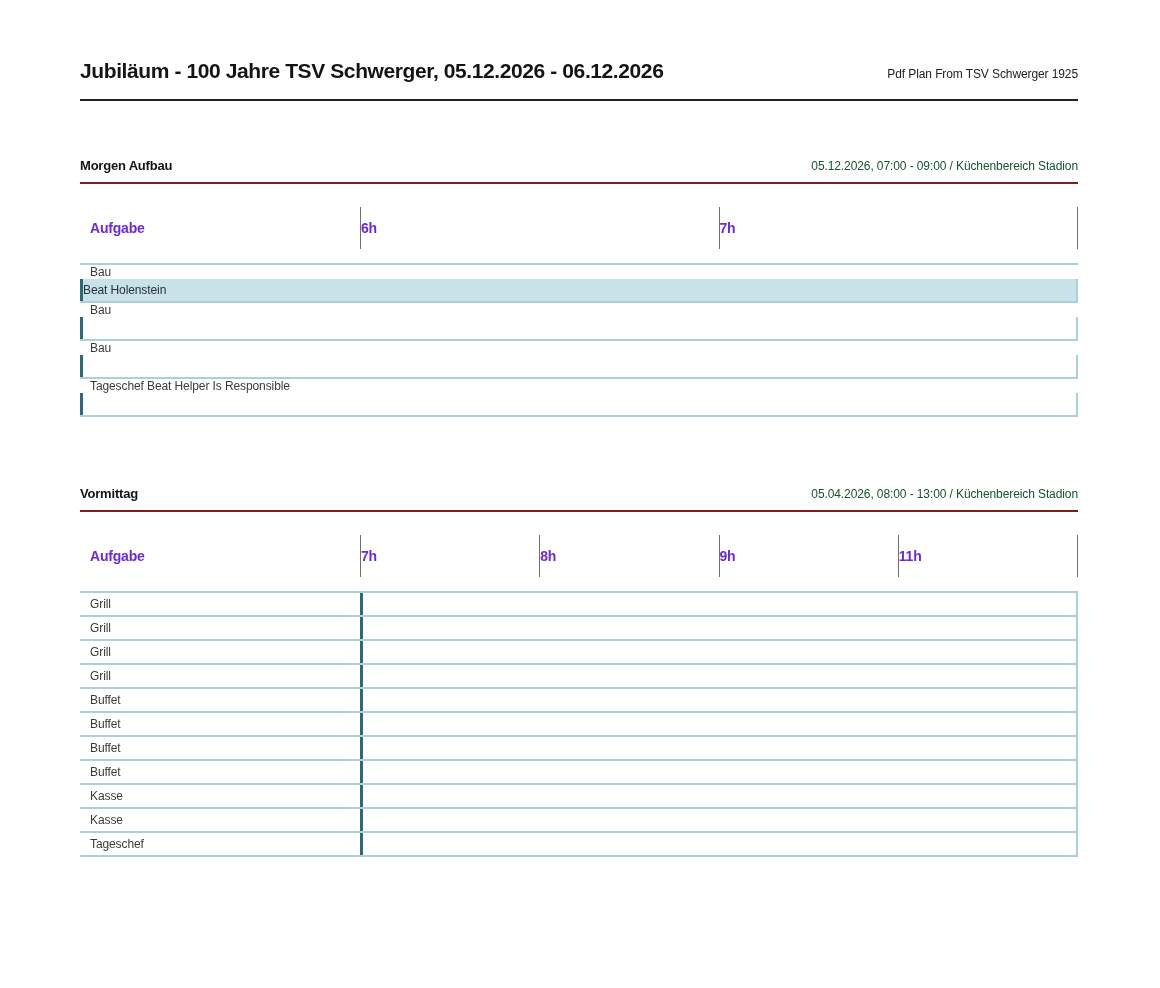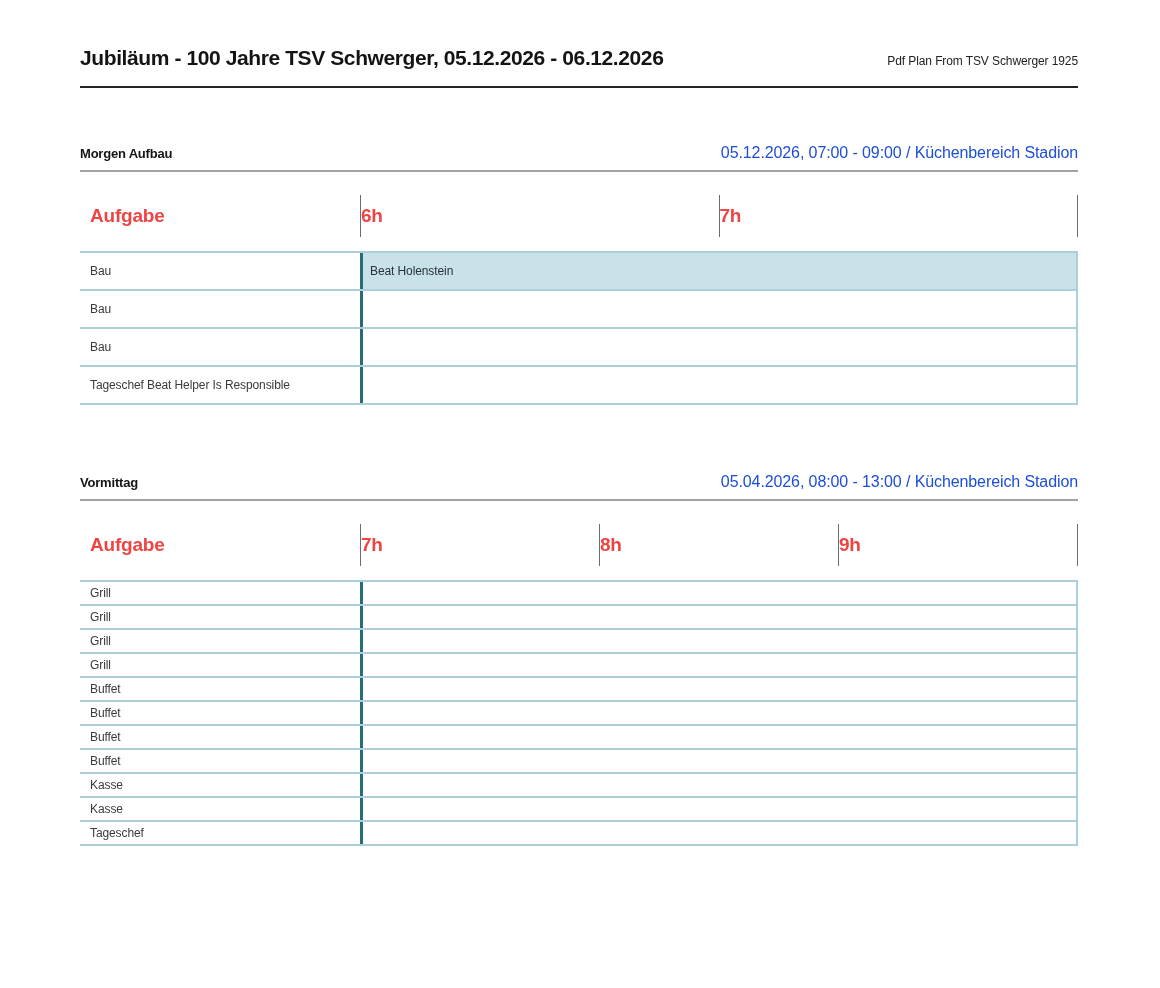--- a/index.html
+++ b/index.html
@@ -9,95 +9,95 @@
     overflow: hidden;
     font-family: "Liberation Sans", sans-serif;
     color: #1a1a1a;
   }
   .page {
     width: 1160px; height: 988px;
     padding-left: 80px; padding-right: 82px;
     overflow: hidden;
   }
   
-  .page-header { padding-top: 44px; }
+  .page-header { padding-top: 57px; }
   .header-row {
     display: flex; justify-content: space-between; align-items: baseline;
   }
   .page-title {
     font-size: 21px; font-weight: 700; letter-spacing: -0.4px;
     line-height: 27px; color: #141414;
   }
   .source-label {
     font-size: 12px; font-weight: 400; color: #222;
     letter-spacing: -0.1px; white-space: nowrap;
   }
   .header-rule { margin-top: 15px; border-top: 2px solid #232323; }
 
   
   .sections { }
   .section:first-child { margin-top: 57px; }
   .section + .section { margin-top: 69px; }
 
   .sec-head {
     display: flex; justify-content: space-between; align-items: baseline;
-    border-bottom: 2px solid #a3a3a3;
+    border-bottom: 2px solid #7f1d1d;
     padding-bottom: 8px;
   }
   .sec-title {
     font-size: 13px; font-weight: 700; letter-spacing: -0.2px; color: #141414;
     line-height: 16px;
   }
   .sec-meta {
-    font-size: 16px; font-weight: 400; color: #1d4ed8; letter-spacing: -0.1px;
+    font-size: 12px; font-weight: 400; color: #14532d; letter-spacing: -0.1px;
     line-height: 15px; white-space: nowrap;
   }
 
   
   .thead {
     margin-top: 23px;
     height: 42px;
     display: flex;
     border-right: 1px solid #6e6e6e;
   }
   .th {
     display: flex; align-items: center;
-    font-size: 19px; font-weight: 700; color: #ef4444; letter-spacing: -0.2px;
+    font-size: 14px; font-weight: 700; color: #6d28d9; letter-spacing: -0.2px;
   }
   .th.task { width: 280px; padding-left: 10px; }
   .th.hour { flex: 1; border-left: 1px solid #6e6e6e; padding-left: 0; }
 
   
   .tbody {
     margin-top: 14px;
     border-top: 2px solid #abd0da;
   }
   .trow {
     display: flex;
     border-bottom: 2px solid #abd0da;
   }
-  .t1 .trow { height: 38px; }
+  .t1 .trow { height: 38px; flex-direction: column; }
   .t2 .trow { height: 24px; }
   .tlabel {
     width: 280px; padding-left: 10px;
     display: flex; align-items: center;
     font-size: 12px; color: #3a3a3a; letter-spacing: -0.1px;
     white-space: nowrap; overflow: hidden;
   }
   .ttime {
     flex: 1;
     border-left: 3px solid #2a6b7a;
     border-right: 2px solid #abd0da;
     display: flex; align-items: center;
     position: relative;
   }
   .ttime.hl { background: #c9e1e9; }
   .shift-entry {
     font-size: 12px; color: #26333a; letter-spacing: -0.1px;
-    padding-left: 7px; white-space: nowrap;
+    white-space: nowrap;
   }
 </style>
 </head>
 <body>
 
 <div class="page">
 
   <div class="page-header">
     <div class="header-row">
       <div class="page-title">Jubiläum - 100 Jahre TSV Schwerger, 05.12.2026 - 06.12.2026</div>
@@ -141,20 +141,21 @@
       <section class="section t2">
         <div class="sec-head">
           <div class="sec-title">Vormittag</div>
           <div class="sec-meta">05.04.2026, 08:00 - 13:00 / Küchenbereich Stadion</div>
         </div>
         <div class="thead">
           <div class="th task">Aufgabe</div>
           <div class="th hour">7h</div>
           <div class="th hour">8h</div>
           <div class="th hour">9h</div>
+          <div class="th hour">11h</div>
         </div>
         <div class="tbody">
           <div class="trow">
             <div class="tlabel">Grill</div>
             <div class="ttime"></div>
           </div>
           <div class="trow">
             <div class="tlabel">Grill</div>
             <div class="ttime"></div>
           </div>

